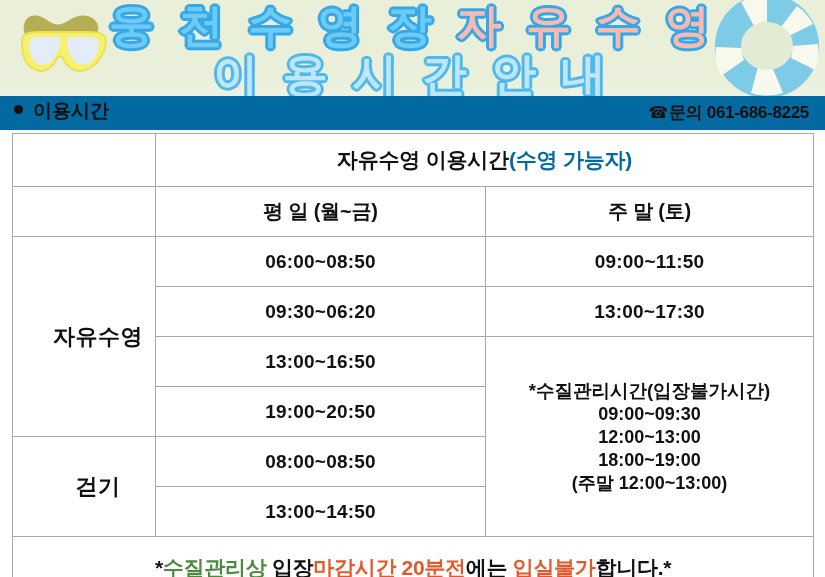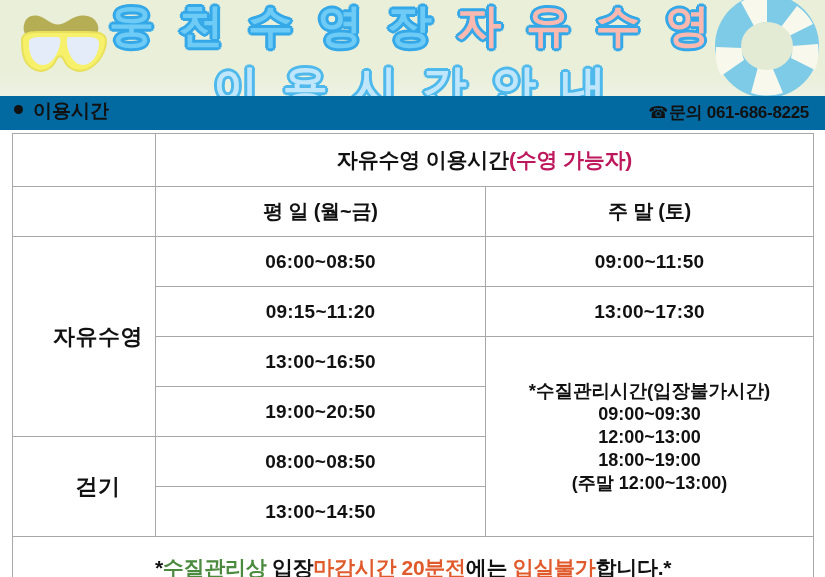--- a/index.html
+++ b/index.html
@@ -62,21 +62,21 @@
   .title-line1 {
     margin: 0;
     padding-top: 1px;
     font-size: 45px;
     font-weight: 700;
     letter-spacing: 6px;
     line-height: 50px;
     white-space: nowrap;
   }
   .title-line2 {
-    margin: 12px;
+    margin: 0;
     font-size: 45px;
     font-weight: 700;
     letter-spacing: 6px;
     line-height: 48px;
     white-space: nowrap;
   }
 
   .t-blue {
     color: #6ecbf5;
     -webkit-text-stroke: 3px #35a8e8;
@@ -188,21 +188,21 @@
     height: 47px;
     font-size: 19px;
     letter-spacing: 0.2px;
   }
   .cell-cat {
     font-size: 22px;
     letter-spacing: 0.5px;
     padding-left: 29px;
   }
   .red {
-    color: #be185d;
+    color: #0369a1;
   }
   .note-cell {
     color: #cf5136;
     font-size: 18px;
     line-height: 23px;
     padding: 20px 4px;
   }
   .note-cell .note-title {
     font-size: 18.5px;
     display: block;
@@ -297,21 +297,21 @@
           <td class="cell-subhead">주   말 (토)</td>
         </tr>
 
         <tr>
           <td class="cell-cat" rowspan="4">자유수영</td>
           <td class="cell-time">06:00~08:50</td>
           <td class="cell-time">09:00~11:50</td>
         </tr>
 
         <tr>
-          <td class="cell-time">09:15~11:20</td>
+          <td class="cell-time">09:30~06:20</td>
           <td class="cell-time">13:00~17:30</td>
         </tr>
 
         <tr>
           <td class="cell-time">13:00~16:50</td>
           <td class="note-cell" rowspan="4">
             <span class="note-title">*수질관리시간(입장불가시간)</span>
             <span class="note-row">09:00~09:30</span>
             <span class="note-row">12:00~13:00</span>
             <span class="note-row">18:00~19:00</span>

